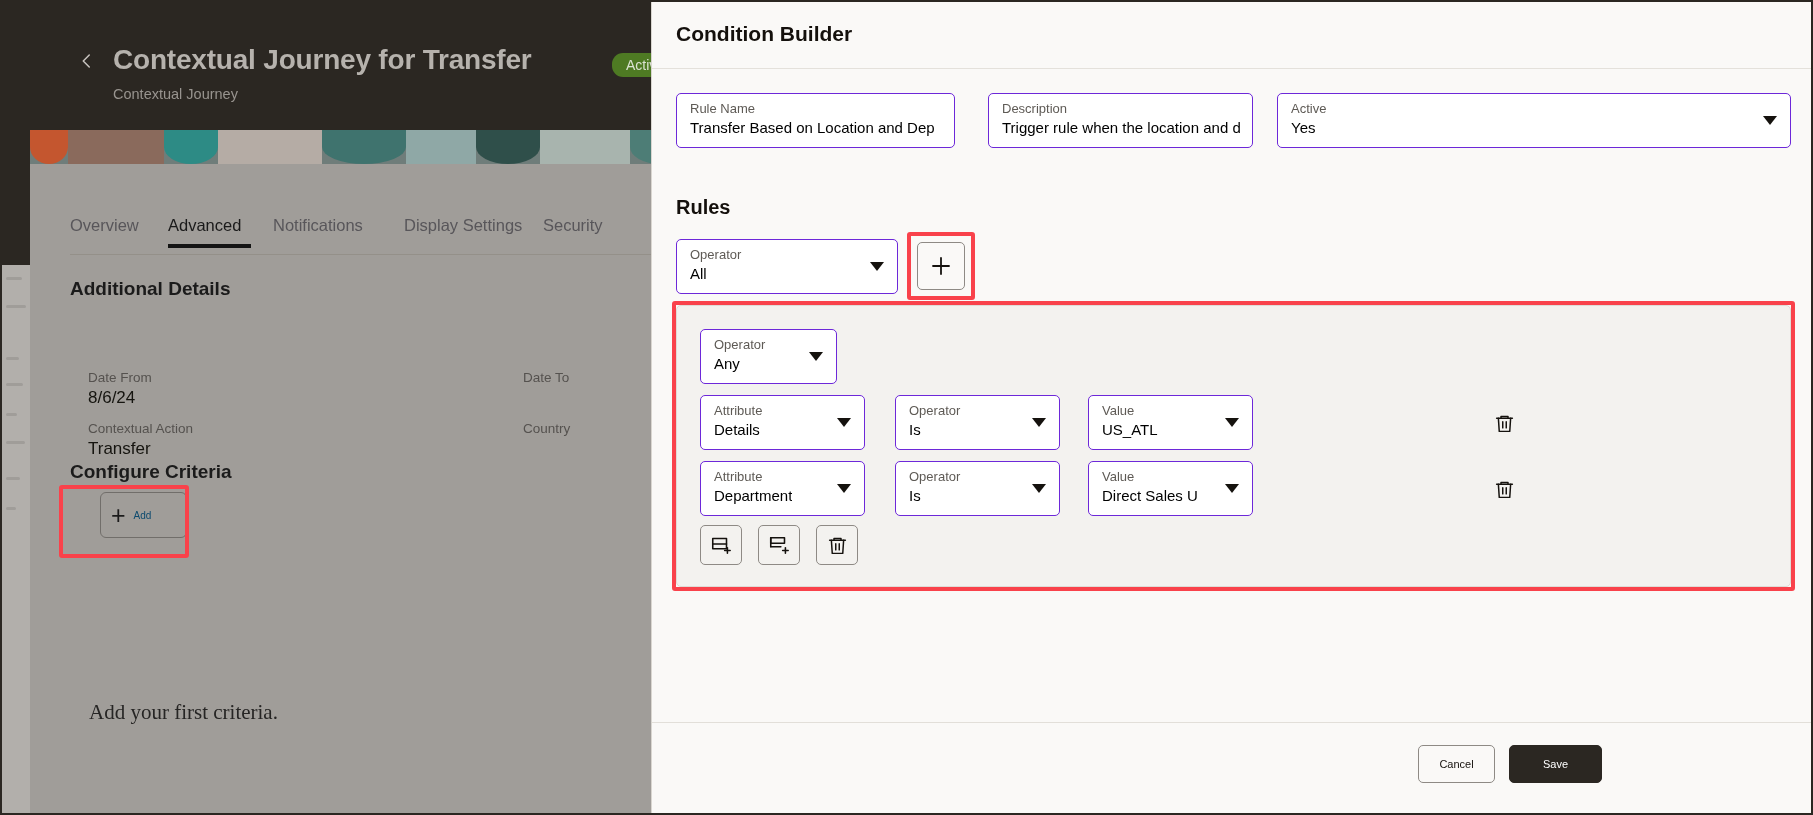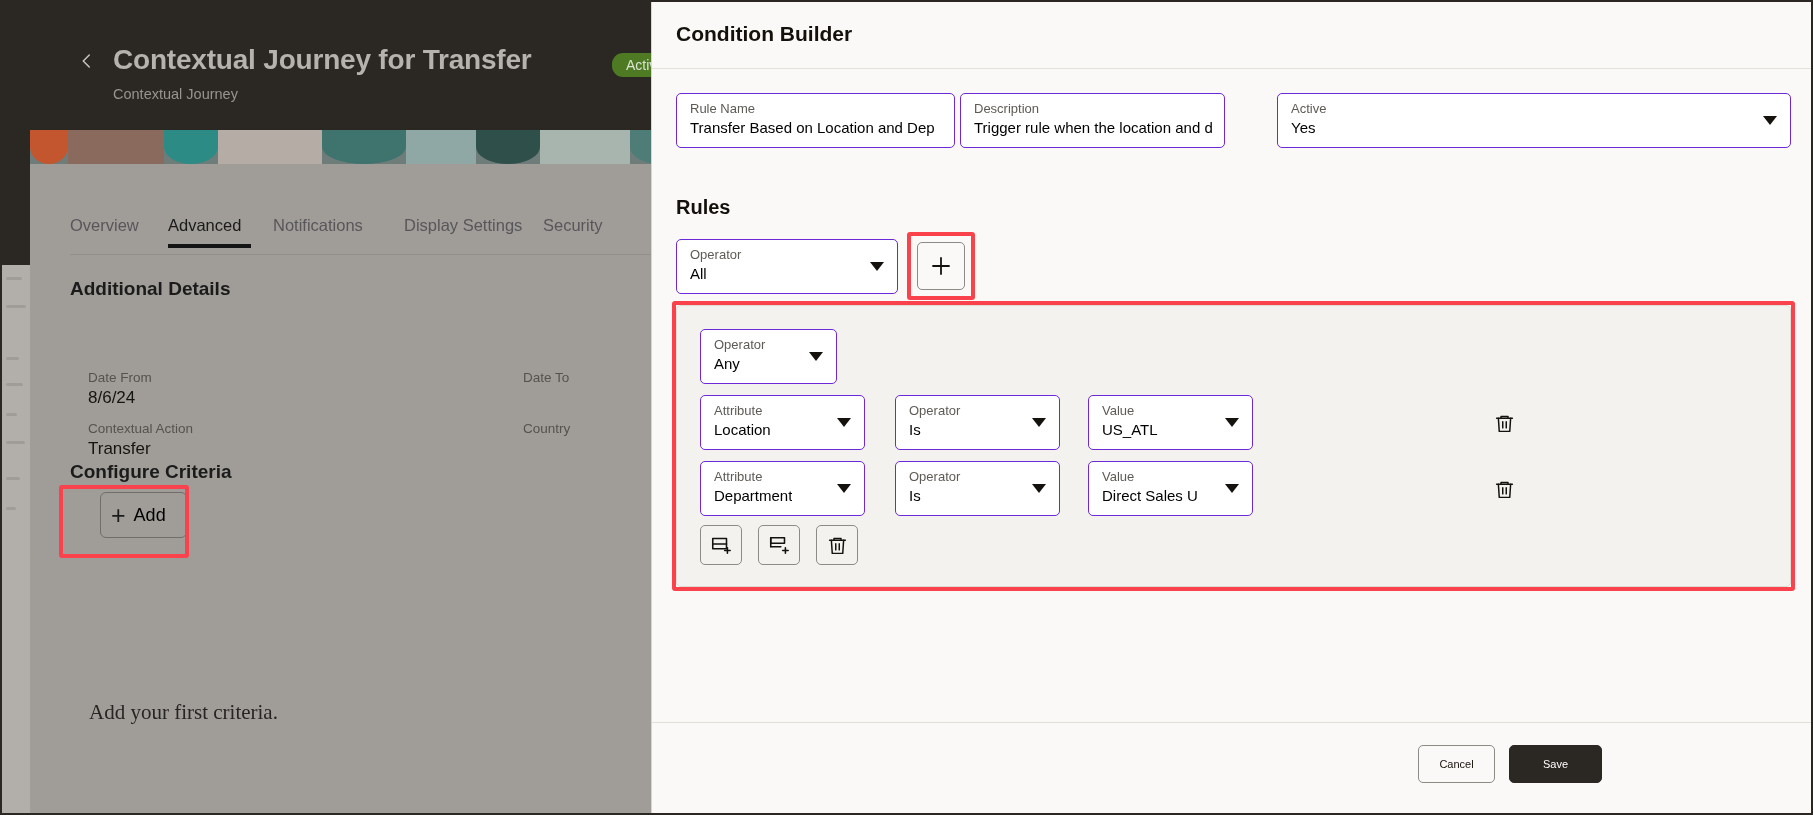--- a/index.html
+++ b/index.html
@@ -85,21 +85,21 @@
   .fld-value {
     position: absolute; font-size: 17px; color: #15140f; white-space: nowrap;
   }
   .add-btn {
     position: absolute; left: 70px; top: 500px; width: 87px; height: 46px;
     border: 1px solid #716e6a; border-radius: 6px;
     display: flex; align-items: center; gap: 8px; padding-left: 10px;
     background: transparent;
   }
   .add-btn .plus { font-size: 25px; color: #1b1b1b; line-height: 1; font-weight: 300; }
-  .add-btn .lbl { font-size: 18px; color: #000000; }
+  .add-btn .lbl { font-size: 10px; color: #0c4a6e; }
   .empty-msg {
     position: absolute; left: 59px; top: 570px;
     font-family: "Liberation Serif", serif;
     font-size: 21px; color: #262524; white-space: nowrap;
   }
   .hl-red {
     position: absolute; border: 4px solid #f9424b; border-radius: 3px;
     pointer-events: none;
   }
 
@@ -246,21 +246,21 @@
   <div id="panel">
 
     <div class="panel-title">Condition Builder</div>
     <div class="panel-div"></div>
 
     <div class="tf" style="left:24px;top:93px;width:279px">
       <span class="lab">Rule Name</span>
       <span class="val">Transfer Based on Location and Dep</span>
     </div>
 
-    <div class="tf" style="left:308px;top:93px;width:265px">
+    <div class="tf" style="left:336px;top:93px;width:265px">
       <span class="lab">Description</span>
       <span class="val">Trigger rule when the location and d</span>
     </div>
 
     <div class="tf" style="left:625px;top:93px;width:514px">
       <span class="lab">Active</span>
       <span class="val">Yes</span>
       <span class="caret"></span>
     </div>
 
@@ -283,21 +283,21 @@
     <div class="group-box">
 
       <div class="tf" style="left:23px;top:23px;width:137px;background:#ffffff">
         <span class="lab">Operator</span>
         <span class="val">Any</span>
         <span class="caret"></span>
       </div>
 
       <div class="tf" style="left:23px;top:89px;width:165px">
         <span class="lab">Attribute</span>
-        <span class="val">Location</span>
+        <span class="val">Details</span>
         <span class="caret"></span>
       </div>
       <div class="tf" style="left:218px;top:89px;width:165px">
         <span class="lab">Operator</span>
         <span class="val">Is</span>
         <span class="caret"></span>
       </div>
       <div class="tf" style="left:411px;top:89px;width:165px">
         <span class="lab">Value</span>
         <span class="val">US_ATL</span>

